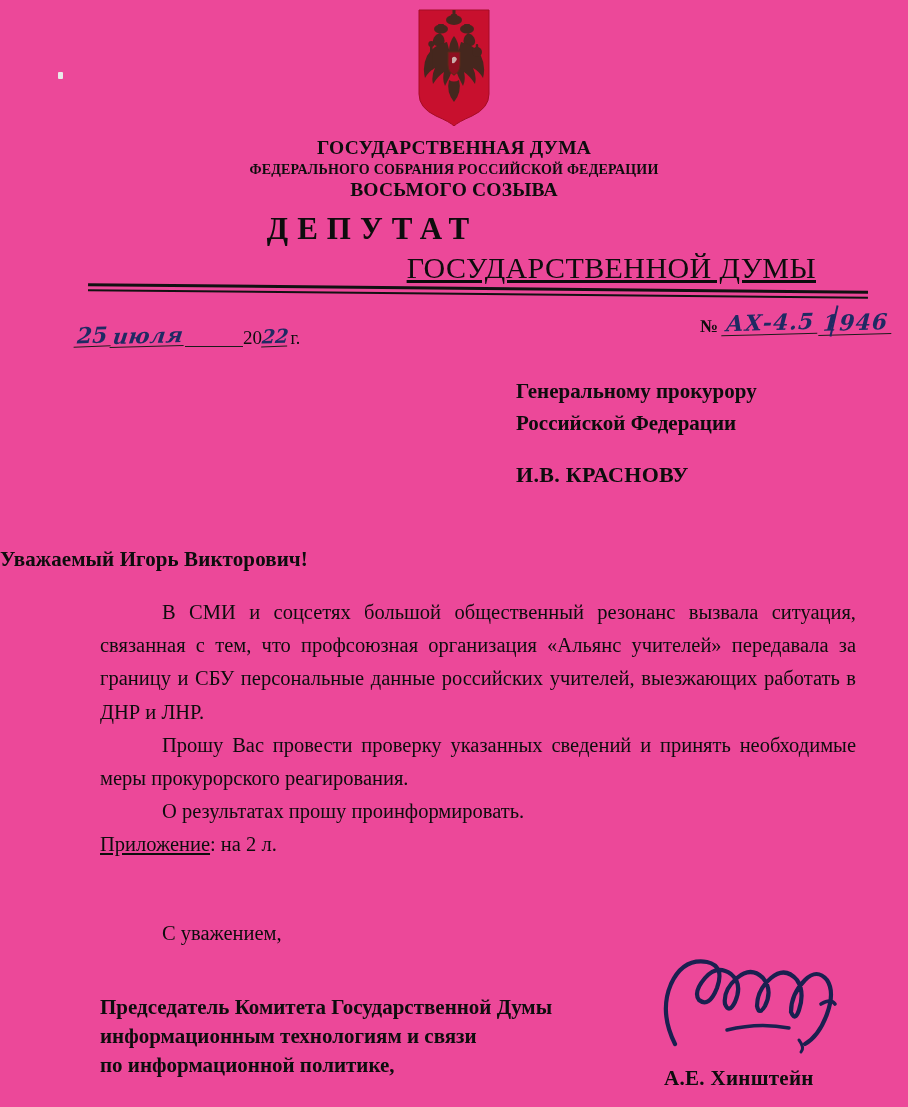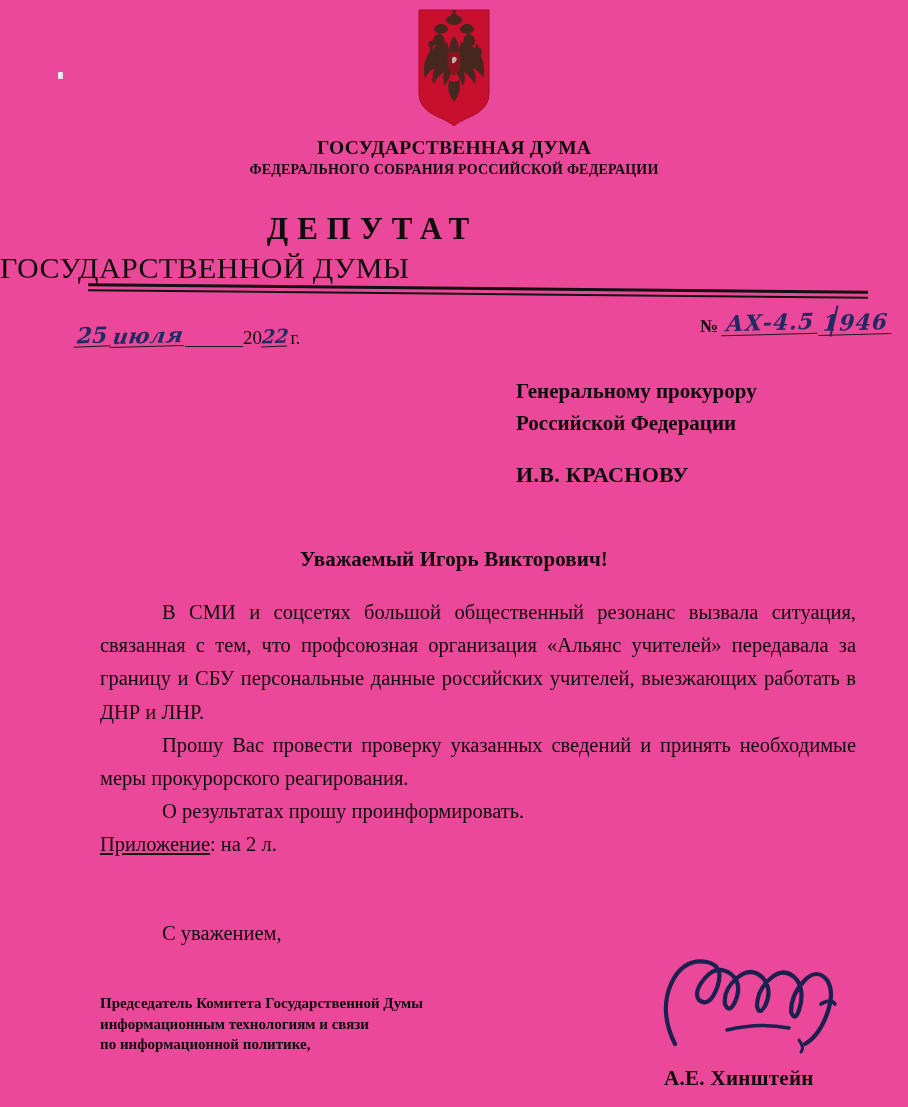--- a/index.html
+++ b/index.html
@@ -73,23 +73,24 @@
     font-weight: bold;
     font-size: 31px;
     letter-spacing: 9px;
     text-indent: 9px;
   }
   .duma {
     position: absolute;
     top: 251px;
     left: 0;
     width: 816px;
-    text-align: left;
+    text-align: right;
     font-size: 30px;
     letter-spacing: 0.4px;
+    text-decoration: underline;
   }
 
   
   .rule {
     position: absolute;
     left: 88px;
     top: 287px;
     width: 780px;
     height: 9px;
     transform: rotate(0.55deg);
@@ -213,21 +214,21 @@
     font-weight: bold;
     letter-spacing: 0.3px;
   }
 
   
   .salutation {
     position: absolute;
     top: 547px;
     left: 0;
     width: 908px;
-    text-align: center;
+    text-align: left;
     font-size: 21px;
     font-weight: bold;
     letter-spacing: 0.1px;
   }
 
   
   .body-text {
     position: absolute;
     top: 596px;
     left: 100px;
@@ -255,21 +256,21 @@
     top: 922px;
     left: 162px;
     font-size: 20.5px;
   }
 
   
   .signer-title {
     position: absolute;
     top: 993px;
     left: 100px;
-    font-size: 15px;
+    font-size: 21px;
     font-weight: bold;
     line-height: 1.38;
   }
 
   .signature {
     position: absolute;
     top: 952px;
     left: 655px;
     width: 230px;
     height: 110px;
@@ -339,20 +340,21 @@
           <path d="M32 44 h12 v13 q0 7 -6 10 q-6 -3 -6 -10 Z" fill="#8d1020" stroke="#5a2a18" stroke-width="1"></path>
           <path d="M36 50 q3 -3 5 1 q-2 5 -5 4 Z" fill="#d8d3cc" opacity="0.8"></path>
         </g>
       </svg>
     </div>
   </div>
 
   <div class="org-block">
     <div class="org-line">ГОСУДАРСТВЕННАЯ ДУМА</div>
     <div class="org-line wide">ФЕДЕРАЛЬНОГО СОБРАНИЯ РОССИЙСКОЙ ФЕДЕРАЦИИ</div>
+    <div class="org-line">ВОСЬМОГО СОЗЫВА</div>
   </div>
 
   <div class="deputat">ДЕПУТАТ</div>
   <div class="duma">ГОСУДАРСТВЕННОЙ ДУМЫ</div>
 
   <div class="rule">
     <div class="thick"></div>
     <div class="thin"></div>
   </div>
 

